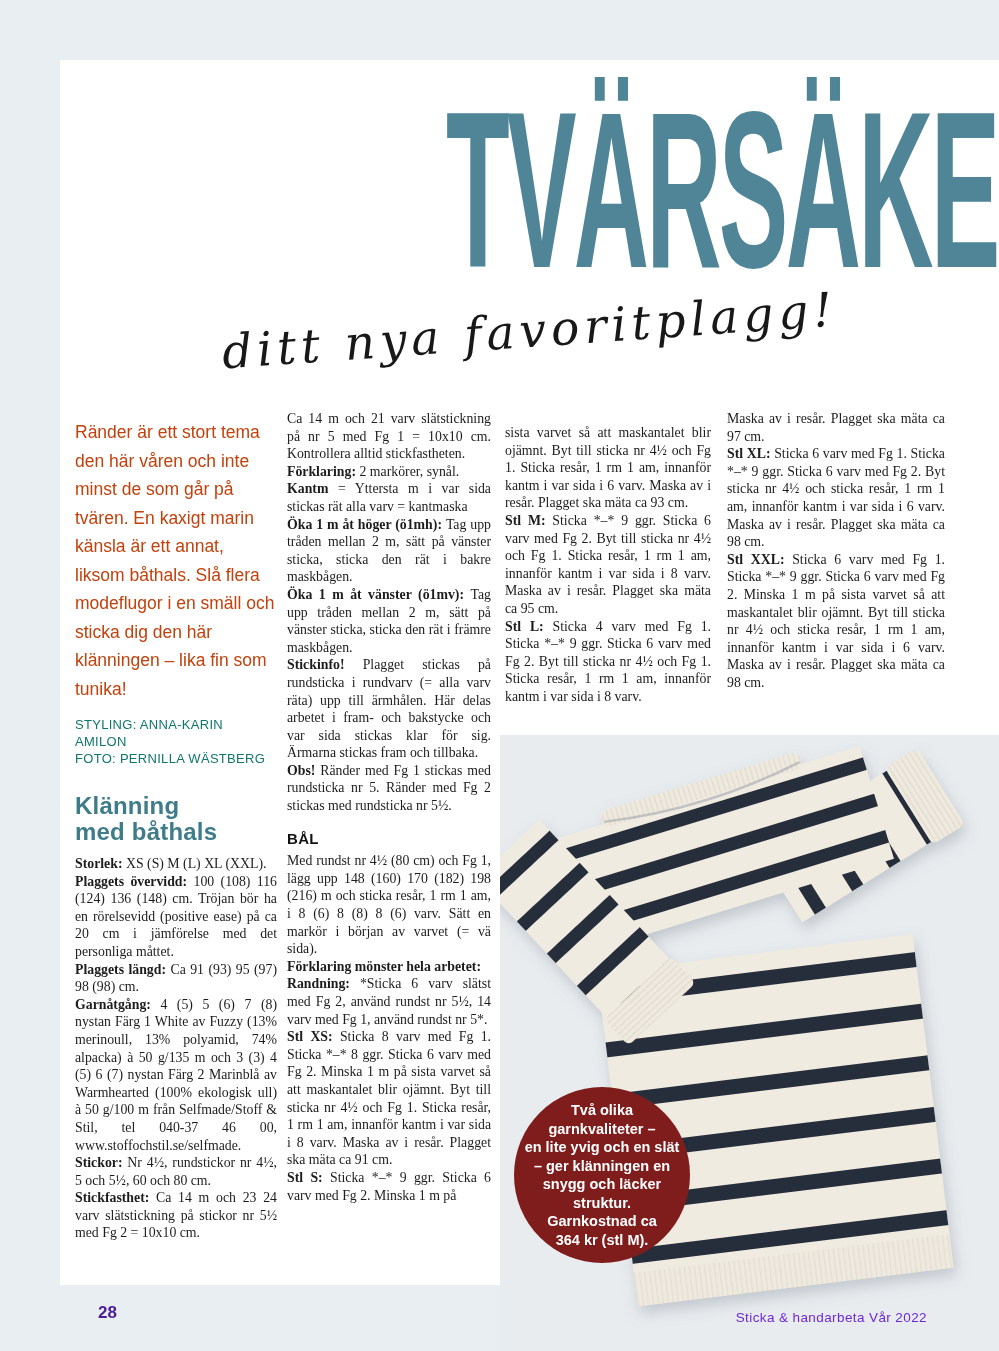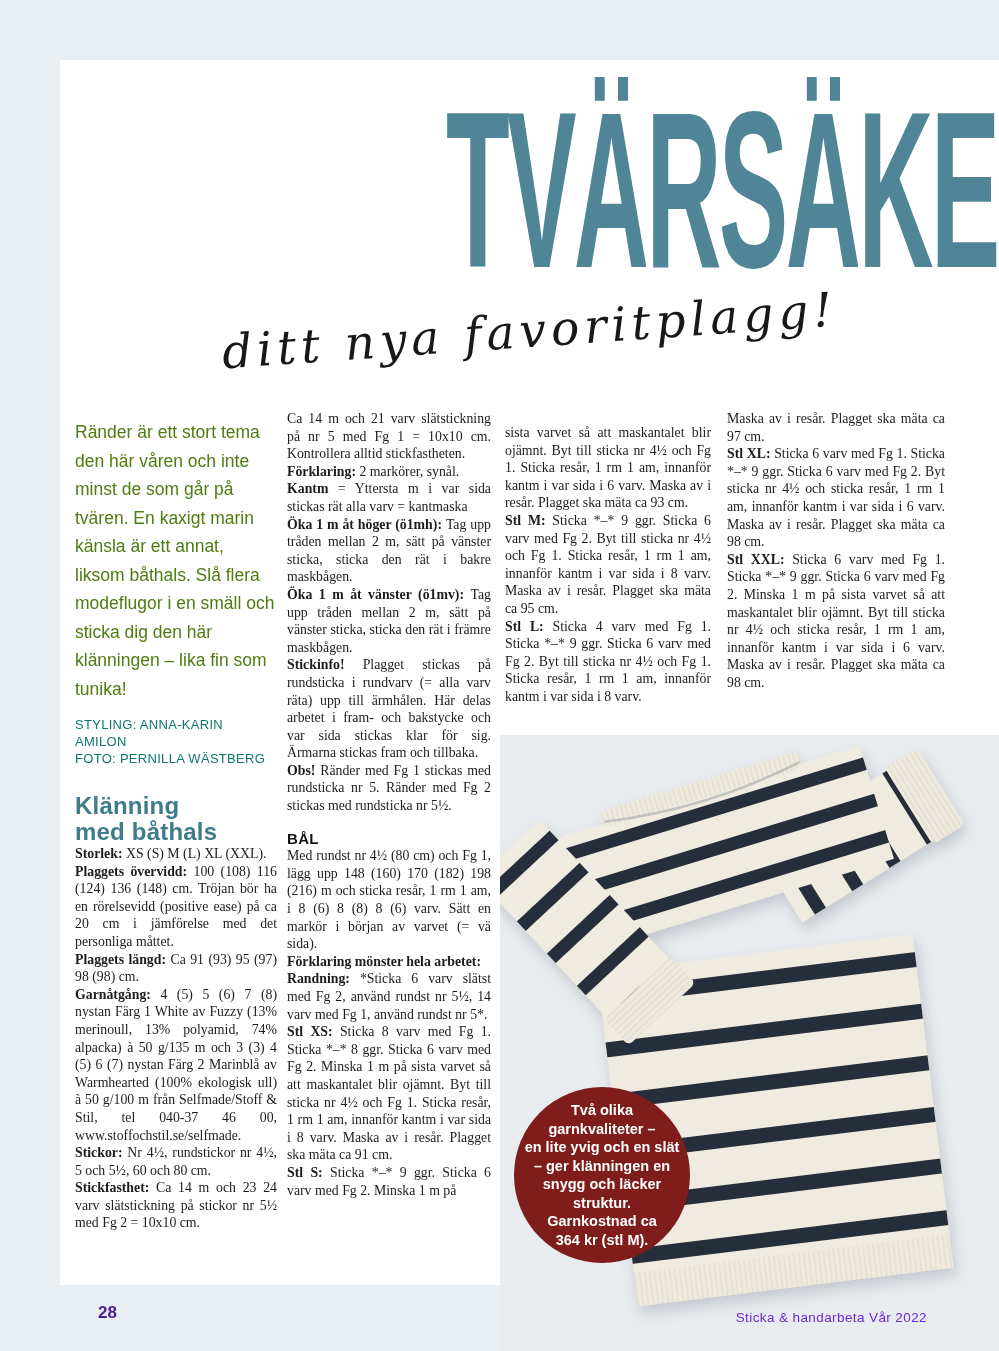--- a/index.html
+++ b/index.html
@@ -39,39 +39,39 @@
     transform:rotate(-4deg);
   }
   
   .col { position:absolute; font-family:"Liberation Serif", serif; font-size:13.8px; line-height:17.6px; }
   .col1 { left:15px;  top:358px; width:202px; }
   .col2 { left:227px; top:350px; width:204px; }
   .col3 { left:445px; top:364px; width:206px; }
   .col4 { left:667px; top:350px; width:218px; }
   .intro {
     font-family:"Liberation Sans", sans-serif;
-    font-size:17.5px; line-height:28.5px; color:#4d7c0f;
+    font-size:17.5px; line-height:28.5px; color:#c2410c;
   }
   .credits {
     margin-top:13px;
     font-family:"Liberation Sans", sans-serif;
     font-size:13px; line-height:17px; letter-spacing:0.3px; color:#0f766e;
   }
   .pattern-heading {
-    margin-top:26px; 
+    margin-top:26px; margin-bottom:10px;
     font-family:"Liberation Sans", sans-serif;
     font-weight:700; font-size:24px; line-height:26px;
     color:#3f7c8a; letter-spacing:0.2px;
   }
   .paras p { text-align:justify; }
   .paras p b { font-weight:700; }
   .col-heading {
     font-family:"Liberation Sans", sans-serif;
     font-weight:700; font-size:15px; letter-spacing:0.3px;
-    margin-top:15px; color:#111;
+    margin-top:15px; margin-bottom:5px; color:#111;
   }
   
   .photo {
     position:absolute; left:440px; top:675px; width:499px; height:635px;
     background:#e8ecef;
   }
   .photo svg { position:absolute; left:0; top:0; }
   .badge {
     position:absolute; left:14px; top:352px; width:176px; height:176px;
     border-radius:50%;

